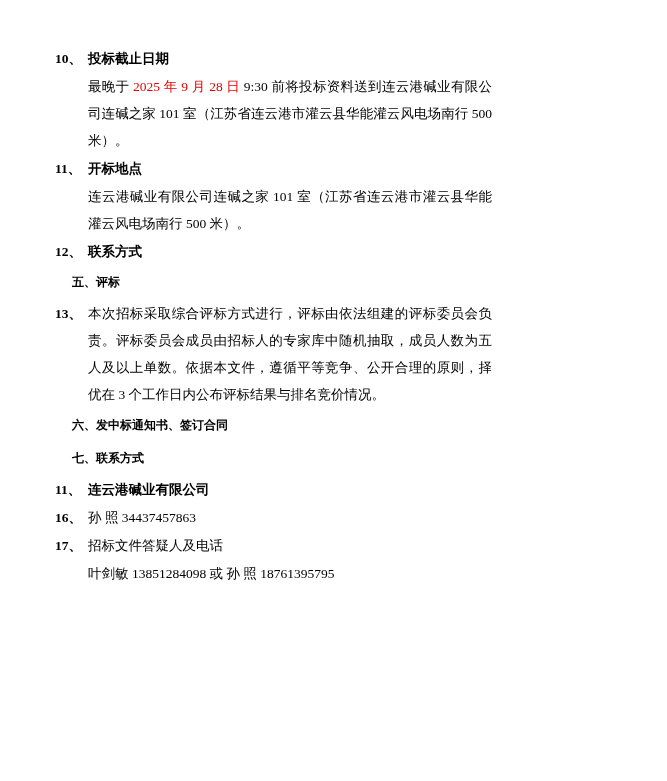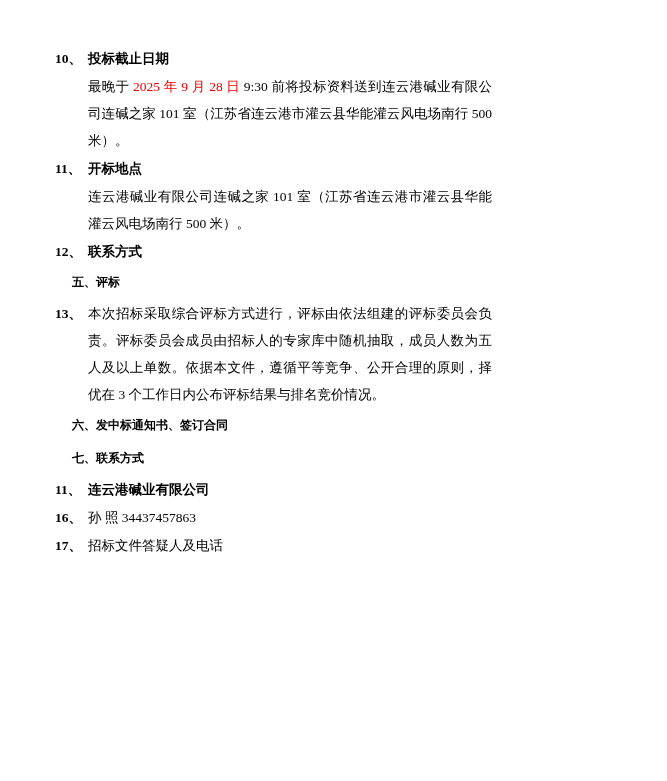--- a/index.html
+++ b/index.html
@@ -60,14 +60,15 @@
       <div class="blk item item-para"><span class="body"><span class="seg">连云港碱业有限公司连碱之家 101 室（江苏省连云港市灌云县华能灌云风电场南行 500 米）。</span></span></div>
       <div class="blk item item-heading"><span class="num">12、</span><span class="body"><span class="seg">联系方式</span></span></div>
       <div class="blk section-heading">五、评标</div>
       <div class="blk item numbered-para"><span class="num">13、</span><span class="body"><span class="seg">本次招标采取综合评标方式进行，评标由依法组建的评标委员会负责。评标委员会成员由招标人的专家库中随机抽取，成员人数为五人及以上单数。依据本文件，遵循平等竞争、公开合理的原则，择优在 3 个工作日内公布评标结果与排名竞价情况。</span></span></div>
       <div class="blk section-heading">六、发中标通知书、签订合同</div>
       <div class="blk section-heading">七、联系方式</div>
       <div class="blk item item-heading"><span class="num">11、</span><span class="body"><span class="seg">连云港碱业有限公司</span></span></div>
       <div class="blk item item-heading-plain"><span class="num">16、</span></div>
       <div class="blk item item-para"><span class="body"><span class="seg">孙 照 34437457863</span></span></div>
       <div class="blk item item-heading-plain"><span class="num">17、</span><span class="body"><span class="seg">招标文件答疑人及电话</span></span></div>
+      <div class="blk item item-para"><span class="body"><span class="seg">叶剑敏 13851284098 或 孙 照 18761395795</span></span></div>
     </div>
 </div>
 
 </body></html>

